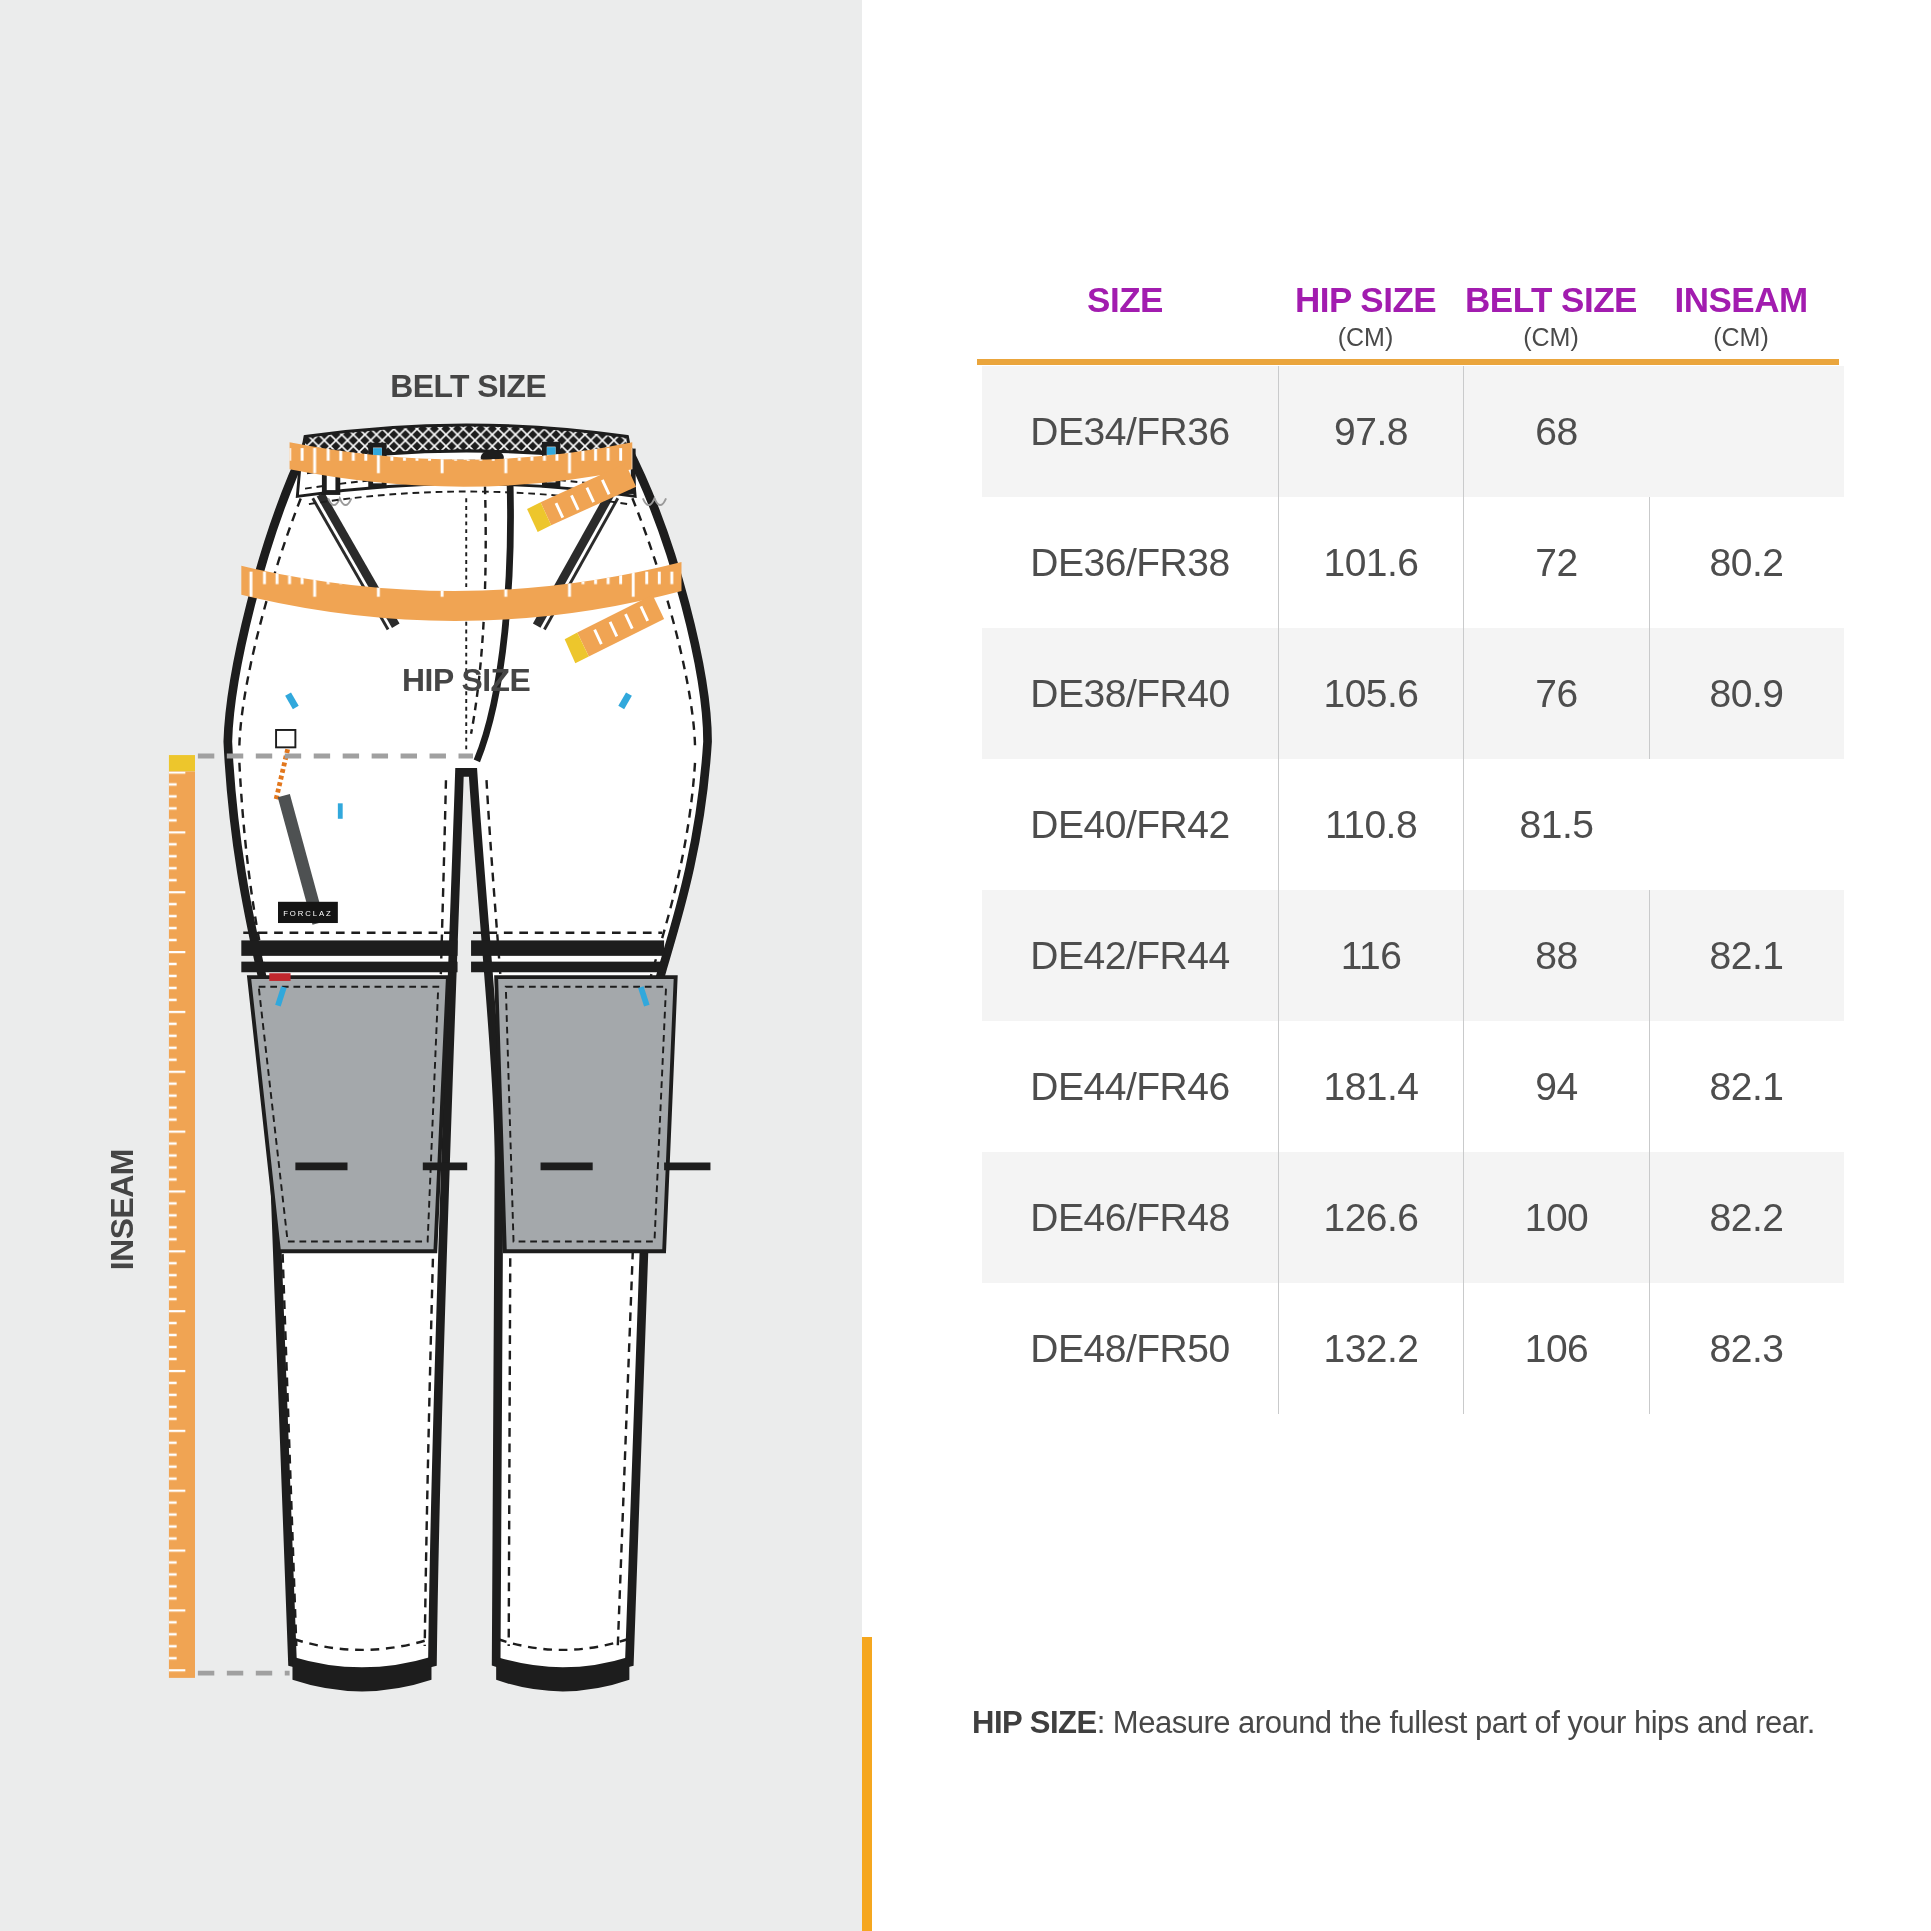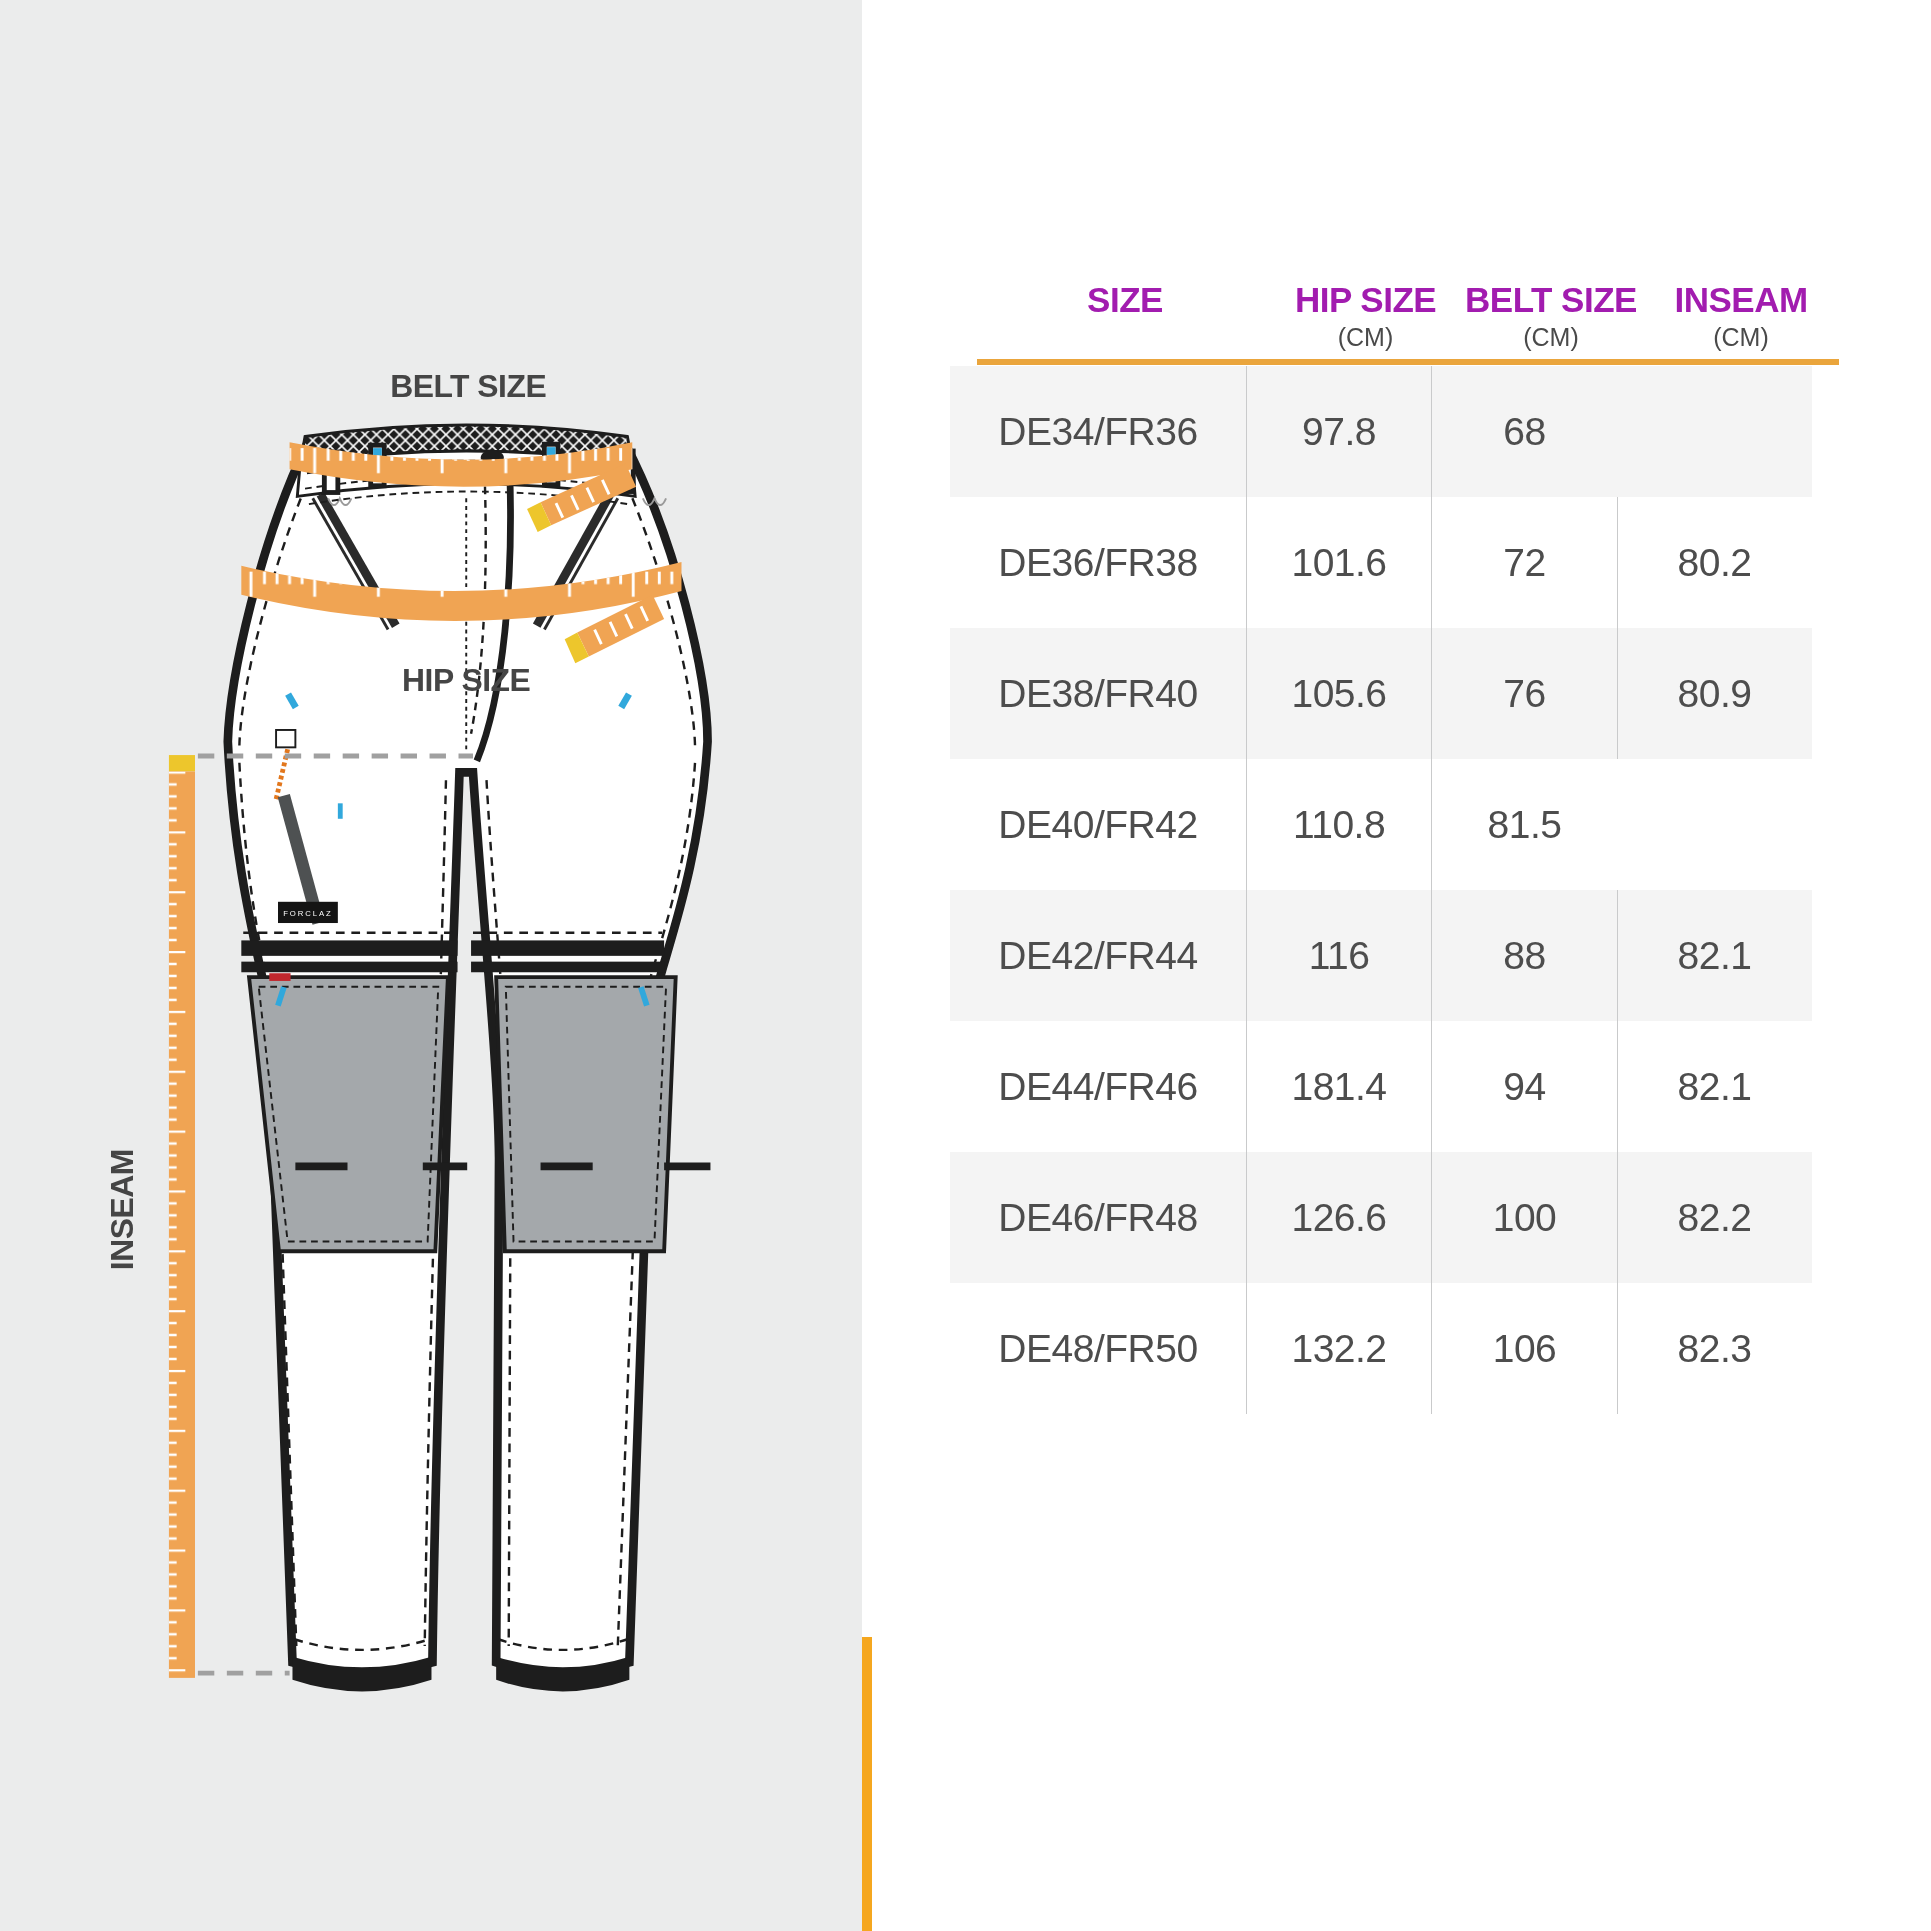--- a/index.html
+++ b/index.html
@@ -9,21 +9,21 @@
   .accent-bar{position:absolute;left:862px;top:1637px;width:9.7px;height:294px;background:#f5a71f;}
   svg text{font-family:"Liberation Sans",sans-serif;}
 
   
   .tbl-head{position:absolute;left:977px;top:241px;width:862px;height:118px;
             border-bottom:6.8px solid #eaa53c;display:grid;
             grid-template-columns:296px 185px 186px 194px;}
   .tbl-head .hcell{display:flex;flex-direction:column;justify-content:flex-end;align-items:center;}
   .h-label{font-size:35px;font-weight:bold;letter-spacing:-0.5px;color:#a21caf;white-space:nowrap;}
   .h-unit{height:39px;line-height:35px;font-size:25px;color:#4a4a4a;}
-  .tbl-body{position:absolute;left:950px;top:366px;width:862px;}
+  .tbl-body{position:absolute;left:982px;top:366px;width:862px;}
   .trow{display:grid;grid-template-columns:296px 185px 186px 194px;height:131px;}
   .trow.alt{background:#f4f4f4;}
   .tcell{display:flex;align-items:center;justify-content:center;font-size:39px;
          letter-spacing:-0.5px;color:#4d4d4d;white-space:nowrap;}
   .tcell.v{border-left:1.9px solid #c9cacb;}
 
   
   .notes{position:absolute;left:972px;top:1696px;width:908px;font-size:31px;
          letter-spacing:-0.5px;color:#484848;line-height:54px;white-space:nowrap;}
   .notes b{font-weight:bold;color:#3f3f3f;}
@@ -239,17 +239,18 @@
     </div>
     <div class="trow">
       <div class="tcell">DE48/FR50</div>
       <div class="tcell v">132.2</div>
       <div class="tcell v">106</div>
       <div class="tcell v">82.3</div>
     </div>
   </div>
 
   <div class="notes">
+    <div><b>HIP SIZE</b><span>: Measure around the fullest part of your hips and rear.</span></div>
   </div>
 
   <div class="accent-bar"></div>
 </div>
 
 
 </body></html>

